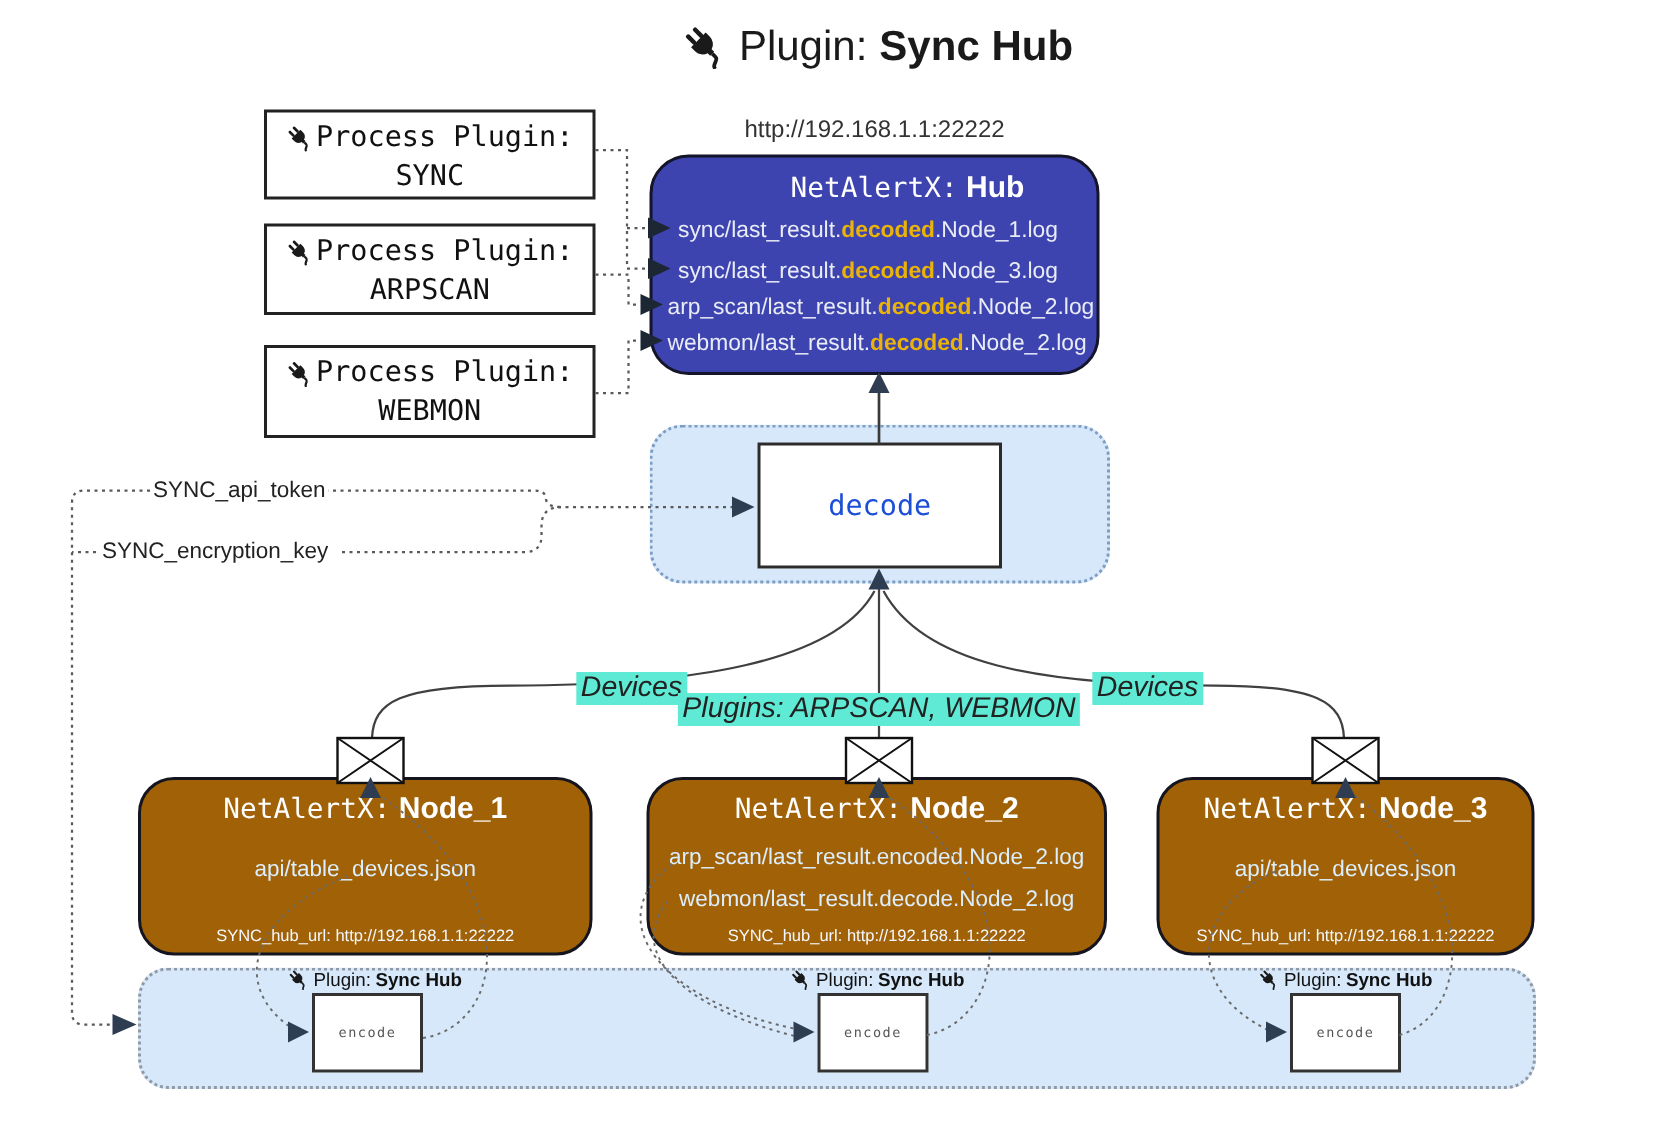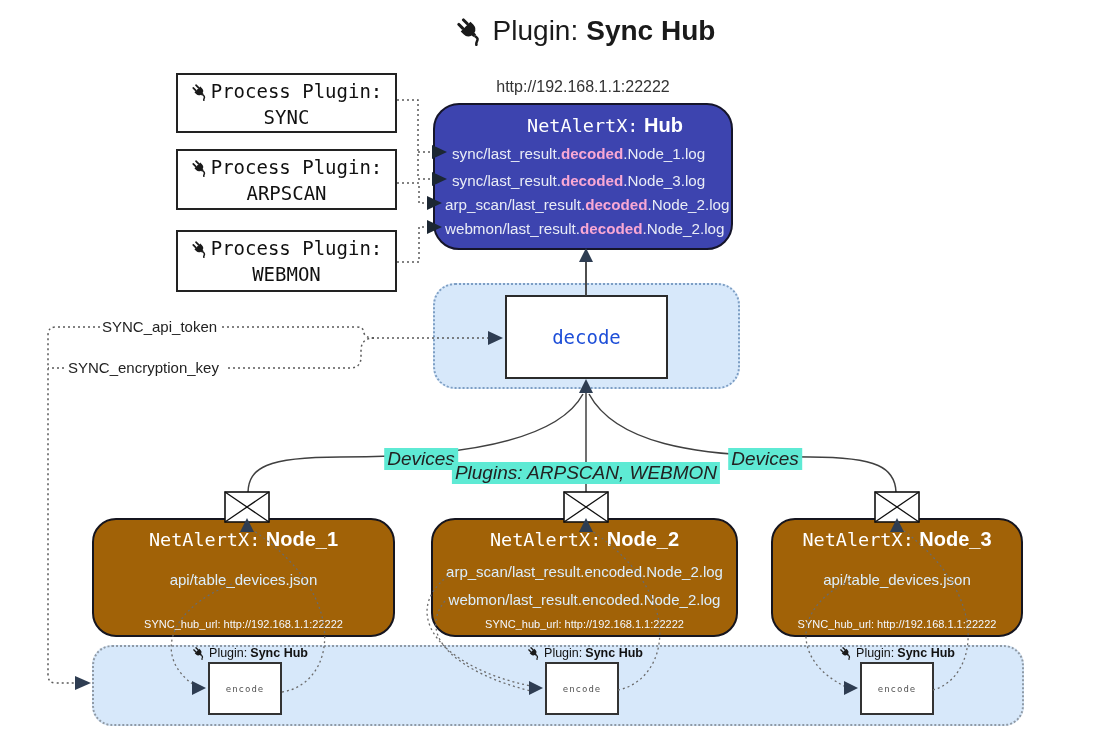--- a/index.html
+++ b/index.html
@@ -15,21 +15,21 @@
       font-size:19px;color:#111;z-index:10;}
   .pp .l1{display:flex;align-items:center;justify-content:center;gap:2px;margin-top:4px;line-height:25px;}
   .pp .l2{line-height:26px;}
   .pp1{top:73px;height:60px;} .pp2{top:149px;height:61px;} .pp3{top:230px;height:62px;}
   
   .hub{position:absolute;left:433px;top:103px;width:300px;height:147px;background:#3d44af;
        border:2px solid #15152a;border-radius:26px;z-index:10;color:#fff;box-sizing:border-box;}
   .hub-title{margin-top:9px;text-align:center;font-size:20px;padding-left:44px;}
   .mono{font-family:"DejaVu Sans Mono",monospace;font-size:18.5px;}
   .hlog{position:absolute;font-size:15.2px;color:#e9ecf6;white-space:nowrap;}
-  .hlog b{color:#f9a8d4;}
+  .hlog b{color:#eab308;}
   .hl1{left:17px;top:40px;} .hl2{left:17px;top:67px;} .hl3{left:10px;top:91px;} .hl4{left:10px;top:115px;}
   .hub-url{position:absolute;left:433px;top:78px;width:300px;text-align:center;
            font-size:16px;color:#333;z-index:10;}
   
   .decode-panel{position:absolute;left:433px;top:283px;width:307px;height:106px;background:#d7e8fa;
                 border:2px dotted #7d9ec4;border-radius:22px;z-index:9;box-sizing:border-box;}
   .decode-box{position:absolute;left:505px;top:295px;width:163px;height:84px;background:#fff;
               border:2px solid #2b2b2b;display:flex;align-items:center;justify-content:center;
               font-family:"DejaVu Sans Mono",monospace;font-size:19px;color:#1d4ed8;z-index:11;box-sizing:border-box;}
   
@@ -142,21 +142,21 @@
     </div>
     <div class="nfile f1">api/table_devices.json</div>
     <div class="nurl">SYNC_hub_url: http://192.168.1.1:22222</div>
   </div>
   <div class="node n2">
     <div class="node-title">
       <span class="mono">NetAlertX:</span>
       <b>Node_2</b>
     </div>
     <div class="nfile f1">arp_scan/last_result.encoded.Node_2.log</div>
-    <div class="nfile f2">webmon/last_result.encoded.Node_2.log</div>
+    <div class="nfile f2">webmon/last_result.decode.Node_2.log</div>
     <div class="nurl">SYNC_hub_url: http://192.168.1.1:22222</div>
   </div>
   <div class="node n3">
     <div class="node-title">
       <span class="mono">NetAlertX:</span>
       <b>Node_3</b>
     </div>
     <div class="nfile f1">api/table_devices.json</div>
     <div class="nurl">SYNC_hub_url: http://192.168.1.1:22222</div>
   </div>

